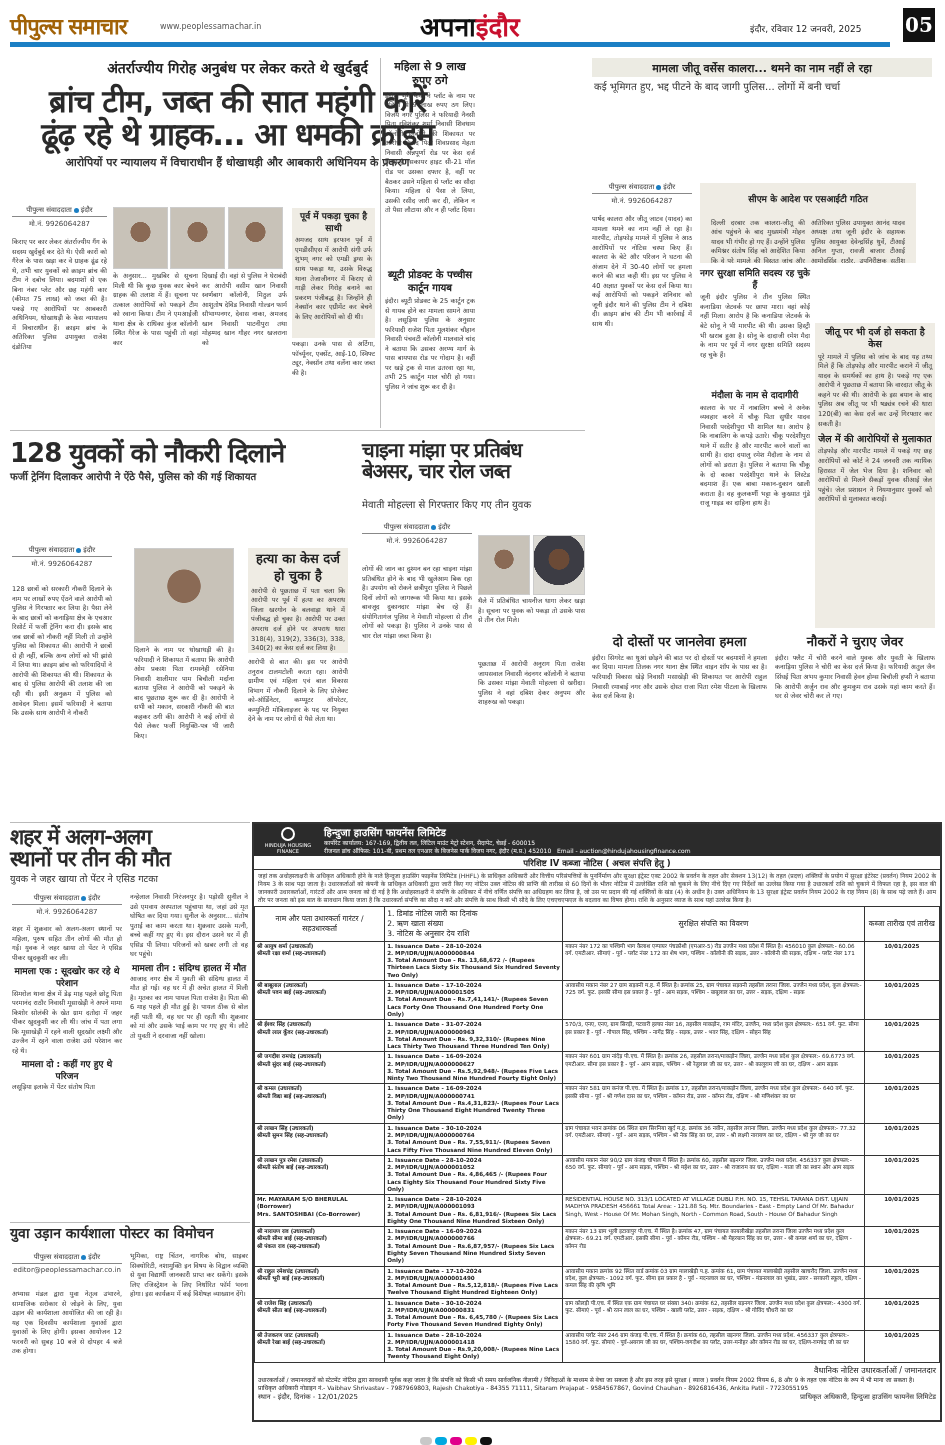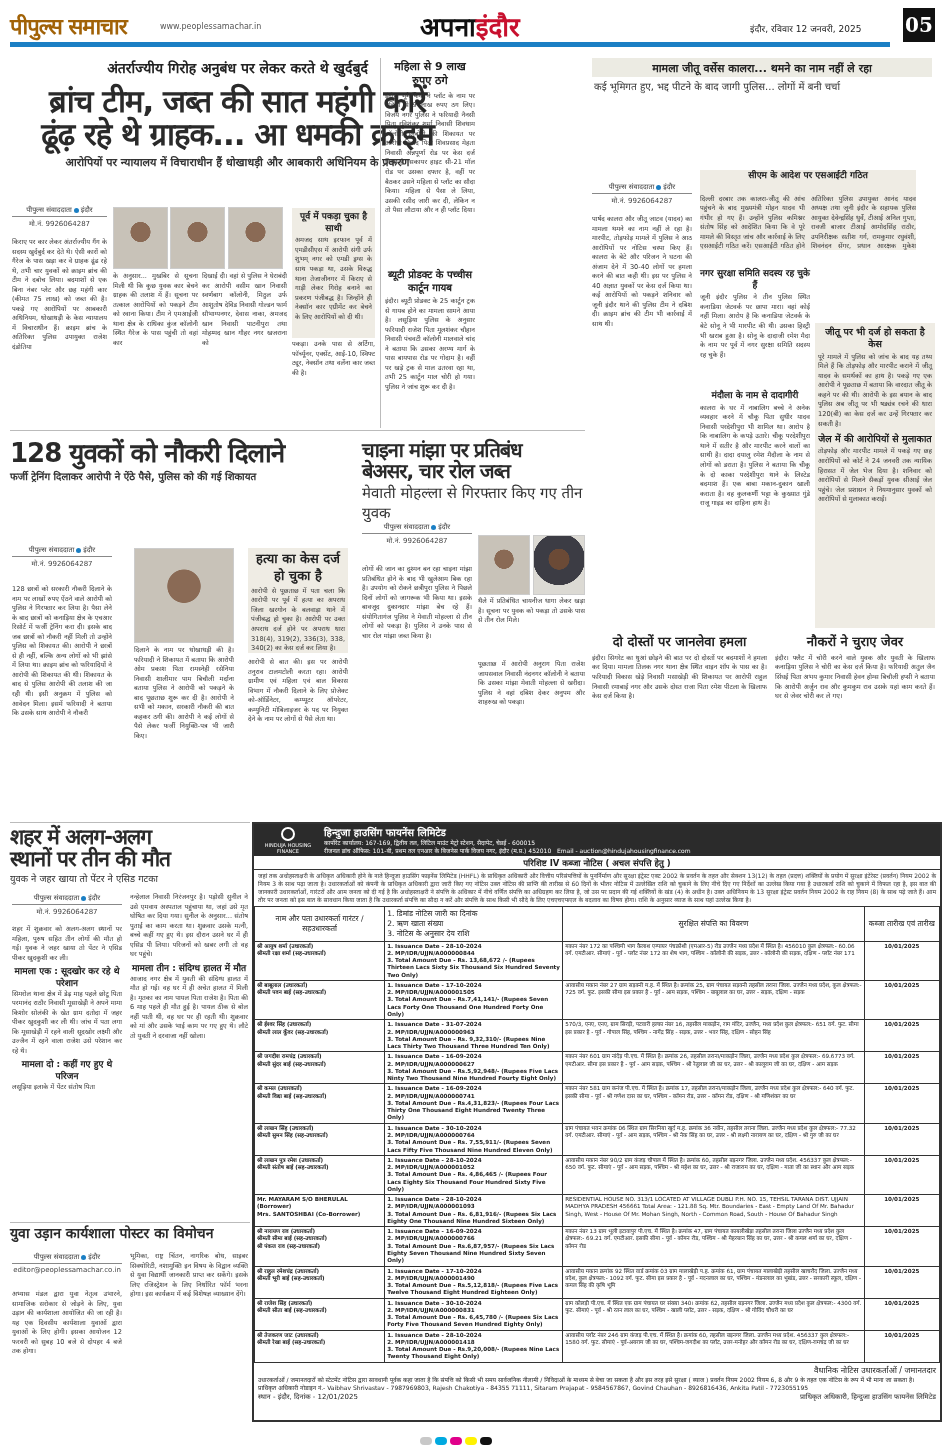--- a/index.html
+++ b/index.html
@@ -98,21 +98,21 @@
 
 <div class="abs" style="left:592px;top:58px;width:340px">
   <div class="kicker" style="font-size:11px;text-align:center;background:#ecebe3;padding:2px 0">मामला जीतू वर्सेस कालरा... थमने का नाम नहीं ले रहा</div>
   <div class="sub" style="font-size:10px;font-weight:normal;margin-top:2px;padding-left:2px">कई भूमिगत हुए, भद्द पीटने के बाद जागी पुलिस... लोगों में बनी चर्चा</div>
 </div>
 <div class="abs" style="left:592px;top:182px;width:100px">
   <div class="byline"><span>पीपुल्स संवाददाता</span><span class="dot"></span><span>इंदौर</span></div>
   <div class="mob">मो.नं. 9926064287</div>
 </div>
 <div class="abs body" style="left:592px;top:215px;width:100px;height:415px;overflow:hidden">पार्षद कालरा और जीतू जाटव (यादव) का मामला थमने का नाम नहीं ले रहा है। मारपीट, तोड़फोड़ मामले में पुलिस ने आठ आरोपियों पर नोटिस चस्पा किए हैं। कालरा के बेटे और परिजन ने घटना की अंजाम देने में 30-40 लोगों पर हमला करने की बात कही थी। इस पर पुलिस ने 40 अज्ञात युवकों पर केस दर्ज किया था। कई आरोपियों को पकड़ने शनिवार को जूनी इंदौर थाने की पुलिस टीम ने दबिश दी। क्राइम ब्रांच की टीम भी कार्रवाई में साथ थी।</div>
-<div class="abs boxed" style="left:700px;top:170px;width:216px;height:80px;padding:0;overflow:hidden">
+<div class="abs boxed" style="left:700px;top:183px;width:216px;height:80px;padding:11px;overflow:hidden">
   <div class="boxhead" style="font-size:9px">सीएम के आदेश पर एसआईटी गठित</div>
   <div style="display:flex;gap:6px;margin-top:13px">
     <div class="body" style="flex:1">दिल्ली दरबार तक कालरा-जीतू की आंच पहुंचने के बाद मुख्यमंत्री मोहन यादव भी गंभीर हो गए हैं। उन्होंने पुलिस कमिश्नर संतोष सिंह को आदेशित किया कि वे पूरे मामले की विस्तृत जांच और कार्रवाई के लिए एसआईटी गठित करें। एसआईटी गठित होने के बाद भी मुस्तैदी बढ़ जाएगी। जांच के लिए एसआईटी में</div>
     <div class="body" style="flex:1">अतिरिक्त पुलिस उपायुक्त आनंद यादव अध्यक्ष तथा जूनी इंदौर के सहायक पुलिस आयुक्त देवेन्द्रसिंह धुर्वे, टीआई अनिल गुप्ता, रावजी बाजार टीआई आमोदसिंह राठौर, उपनिरीक्षक सतीश गर्ग, रामकुमार रघुवंशी, शिवनंदन सेंगर, प्रधान आरक्षक मुकेश गायकवाड़, साइबर सेल प्रभारी गौरव परमार सदस्य रहेंगे।</div>
   </div>
 </div>
 <div class="abs" style="left:700px;top:268px;width:110px">
   <div class="boxhead" style="font-size:9px">नगर सुरक्षा समिति सदस्य रह चुके हैं</div>
   <div class="body" style="margin-top:2px;height:100px;overflow:hidden">जूनी इंदौर पुलिस ने तीन पुलिस स्थित कनाडिया जेटवर्क पर छापा मारा। वहां कोई नहीं मिला। आरोप है कि कनाडिया जेटवर्क के बेटे सोनू ने भी मारपीट की थी। उसका हिस्ट्री भी खराब हुआ है। सोनू के दादाजी रमेश मैदा के नाम पर पूर्व में नगर सुरक्षा समिति सदस्य रह चुके हैं।</div>
 </div>
@@ -145,21 +145,21 @@
   <div class="boxhead" style="font-size:13px">हत्या का केस दर्ज हो चुका है</div>
   <div class="body" style="margin-top:2px">आरोपी से पूछताछ में पता चला कि आरोपी पर पूर्व में हत्या का अपराध जिला खरगोन के बलवाड़ा थाने में पंजीबद्ध हो चुका है। आरोपी पर उक्त अपराध दर्ज होने पर अपराध धारा 318(4), 319(2), 336(3), 338, 340(2) का केस दर्ज कर लिया है।</div>
 </div>
 <div class="abs body" style="left:248px;top:658px;width:100px;height:160px;overflow:hidden">आरोपी से बात की। इस पर आरोपी तनुराव टालमटोली करता रहा। आरोपी ग्रामीण एवं महिला एवं बाल विकास विभाग में नौकरी दिलाने के लिए प्रोजेक्ट को-ऑर्डिनेटर, कम्प्यूटर ऑपरेटर, कम्युनिटी मोबिलाइजर के पद पर नियुक्त देने के नाम पर लोगों से पैसे लेता था।</div>
 
 <div class="abs" style="left:362px;top:440px;width:225px">
   <div class="head-big" style="font-size:20px">
     <div>चाइना मांझा पर प्रतिबंध</div>
     <div>बेअसर, चार रोल जब्त</div>
   </div>
-  <div class="sub" style="font-size:15px;font-weight:normal;margin-top:0">मेवाती मोहल्ला से गिरफ्तार किए गए तीन युवक</div>
+  <div class="sub" style="font-size:10px;font-weight:normal;margin-top:15px">मेवाती मोहल्ला से गिरफ्तार किए गए तीन युवक</div>
 </div>
 <div class="abs" style="left:362px;top:522px;width:110px">
   <div class="byline"><span>पीपुल्स संवाददाता</span><span class="dot"></span><span>इंदौर</span></div>
   <div class="mob">मो.नं. 9926064287</div>
 </div>
 <div class="abs body" style="left:362px;top:565px;width:110px;height:255px;overflow:hidden">लोगों की जान का दुश्मन बन रहा चाइना मांझा प्रतिबंधित होने के बाद भी खुलेआम बिक रहा है। उपयोग को रोकने छत्रीपुरा पुलिस ने पिछले दिनों लोगों को जागरूक भी किया था। इसके बावजूद दुकानदार मांझा बेच रहे हैं। संयोगितागंज पुलिस ने मेवाती मोहल्ला से तीन लोगों को पकड़ा है। पुलिस ने उनके पास से चार रोल मांझा जब्त किया है।</div>
 <div class="abs photo face" style="left:478px;top:535px;width:52px;height:60px"></div>
 <div class="abs photo face2" style="left:533px;top:535px;width:52px;height:60px"></div>
 <div class="abs body" style="left:478px;top:597px;width:107px;height:60px;overflow:hidden">थैले में प्रतिबंधित चायनीज धागा लेकर खड़ा है। सूचना पर युवक को पकड़ा तो उसके पास से तीन रोल मिले।</div>
 <div class="abs body" style="left:478px;top:660px;width:107px;height:160px;overflow:hidden">पूछताछ में आरोपी अनुराग पिता राजेश जायसवाल निवासी नंदनगर कॉलोनी ने बताया कि उसका मांझा मेवाती मोहल्ला से खरीदा। पुलिस ने वहां दबिश देकर अनुपम और शाहरुख को पकड़ा।</div>

